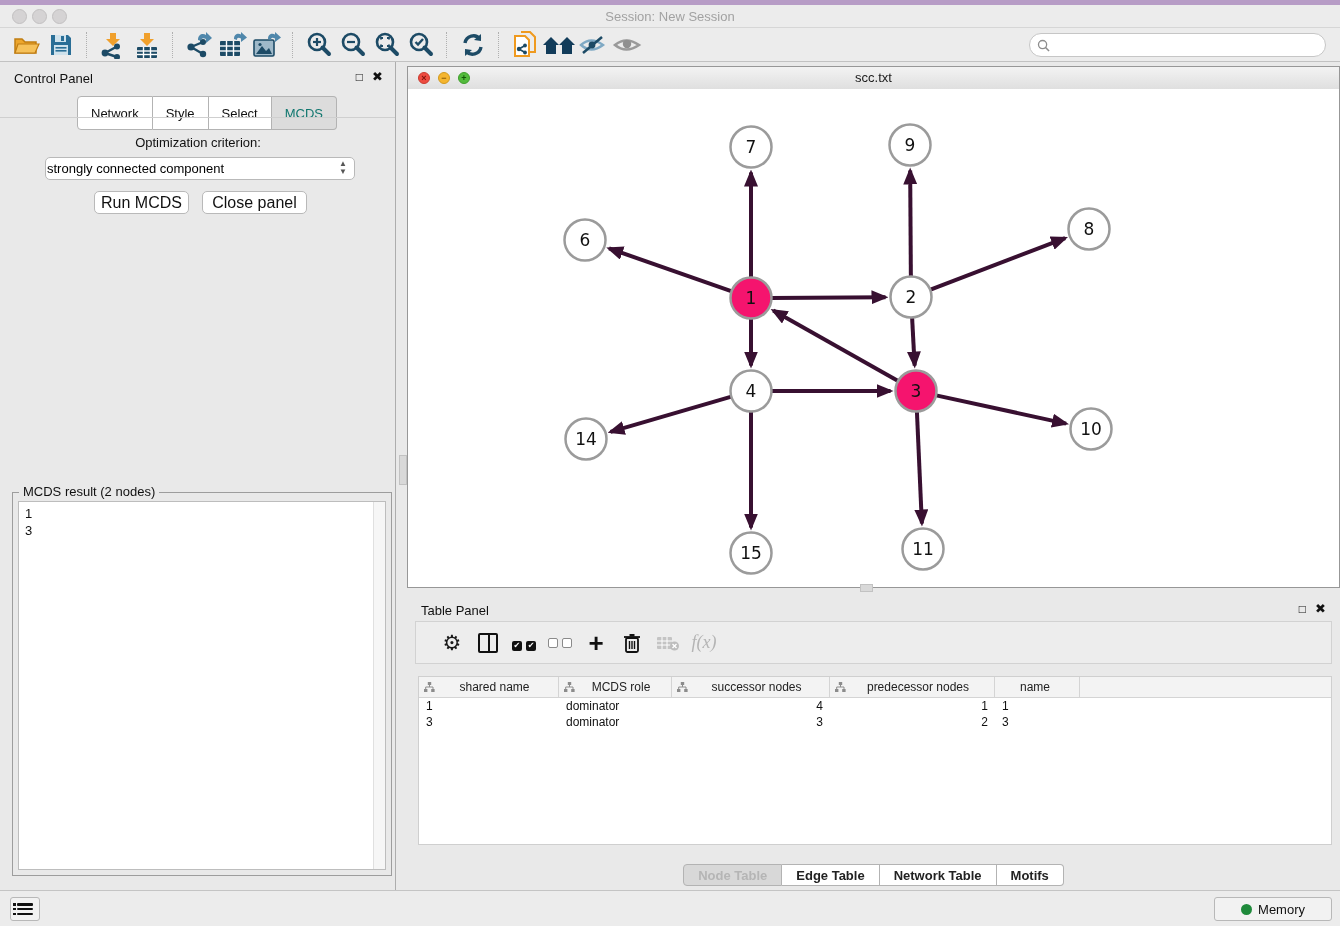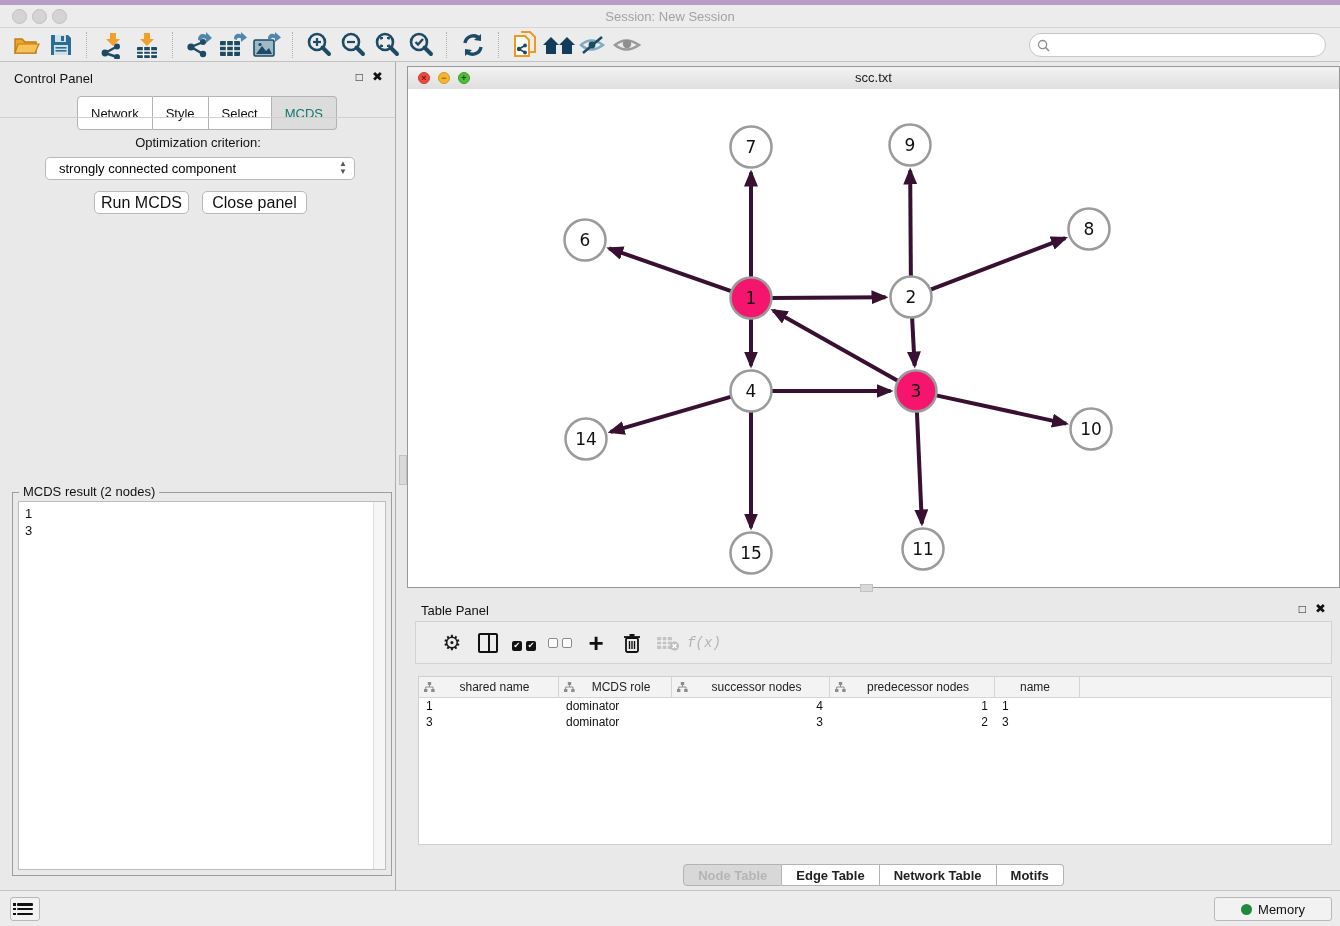--- a/index.html
+++ b/index.html
@@ -30,21 +30,21 @@
   .close-glyph{font-weight:bold;font-size:13px;}
   .cp-tabs{position:absolute;left:77px;top:34px;display:flex;height:21px;}
   .cp-tab{border:1px solid #b3b3b3;border-left:none;background:#fff;font-size:13px;color:#111;
           display:flex;align-items:center;justify-content:center;padding:16px 13px;}
   .cp-tab:first-child{border-left:1px solid #b3b3b3;border-radius:4px 0 0 4px;}
   .cp-tab:last-child{border-radius:0 4px 4px 0;}
   .cp-tab.active{background:#dcdcdc;color:#0f766e;}
   .cp-topline{position:absolute;left:0;top:55px;width:395px;height:1px;background:#cfcfcf;}
   .opt-label{position:absolute;left:0;width:396px;top:73px;text-align:center;font-size:13px;color:#111;}
   .dropdown{position:absolute;left:45px;top:95px;width:310px;height:23px;background:#fff;border:1px solid #b9b9b9;
-            border-radius:5px;display:flex;align-items:center;box-sizing:border-box;padding-left:13px;font-size:13px;}
+            border-radius:5px;display:flex;align-items:center;box-sizing:border-box;padding-left:1px;font-size:13px;}
   .stepper{position:absolute;right:7px;top:2px;display:flex;flex-direction:column;line-height:8px;color:#555;font-size:8px;}
   .cp-btn{position:absolute;top:129px;height:23px;background:#fff;border:1px solid #b9b9b9;border-radius:5px;
           font-size:16px;color:#111;display:flex;align-items:center;justify-content:center;box-sizing:border-box;}
   .fieldset{position:absolute;left:12px;top:430px;width:378px;height:382px;border:1px solid #9d9d9d;}
   .fieldset-legend{position:absolute;left:6px;top:-9px;background:#e9e9e9;padding:0 4px;font-size:13px;color:#111;}
   .fieldset-inner{position:absolute;left:5px;top:8px;right:5px;bottom:5px;background:#fff;border:1px solid #bdbdbd;}
   .result-text{position:absolute;left:6px;top:3px;font-size:13px;color:#111;line-height:17px;white-space:pre;}
   .v-scroll{position:absolute;right:0;top:0;bottom:0;width:11px;background:#f6f6f6;border-left:1px solid #e0e0e0;}
 
   
@@ -63,21 +63,21 @@
   .tp-toolbar{position:absolute;left:8px;top:24px;width:917px;height:43px;background:#ededed;border:1px solid #d2d2d2;
               display:flex;align-items:center;padding-left:18px;box-sizing:border-box;}
   .tp-ic{width:36px;height:32px;display:flex;align-items:center;justify-content:center;flex:0 0 auto;}
   .gear-glyph{font-size:21px;color:#1a1a1a;}
   .pane-icon{width:20px;height:20px;border:2.5px solid #111;border-radius:2px;position:relative;box-sizing:border-box;}
   .pane-icon:before{content:"";position:absolute;left:50%;top:0;bottom:0;width:2px;background:#111;}
   .cb{width:10px;height:10px;border-radius:2px;display:inline-block;box-sizing:border-box;}
   .cb.on{background:#111;color:#fff;font-size:8px;line-height:10px;text-align:center;font-weight:bold;}
   .cb.off{border:1.5px solid #8a8a8a;background:#fff;}
   .plus-glyph{font-size:26px;font-weight:bold;color:#111;line-height:20px;}
-  .fx-glyph{font-family:Liberation Mono, monospace;font-style:italic;font-size:14px;color:#b4b4b4;}
+  .fx-glyph{font-family:Liberation Serif, serif;font-style:italic;font-size:18px;color:#b4b4b4;}
   .tp-table{position:absolute;left:11px;top:79px;width:914px;height:169px;background:#fff;border:1px solid #cfcfcf;box-sizing:border-box;}
   .tp-header{display:flex;height:20px;background:#f3f3f3;border-bottom:1px solid #d4d4d4;}
   .th{display:flex;align-items:center;border-right:1px solid #d4d4d4;font-size:12px;color:#222;box-sizing:border-box;position:relative;}
   .th .hier{margin-left:5px;}
   .th .lbl{flex:1;text-align:center;padding-right:4px;}
   .tr{display:flex;height:16px;font-size:12px;color:#111;}
   .td{box-sizing:border-box;padding:0 7px;overflow:hidden;line-height:16px;}
   .tp-tabs{position:absolute;left:0;width:933px;top:267px;display:flex;justify-content:center;height:22px;}
   .tp-tab{border:1px solid #b3b3b3;border-left:none;background:#fff;font-size:13px;font-weight:bold;color:#222;
           display:flex;align-items:center;justify-content:center;padding:0 14px;}

